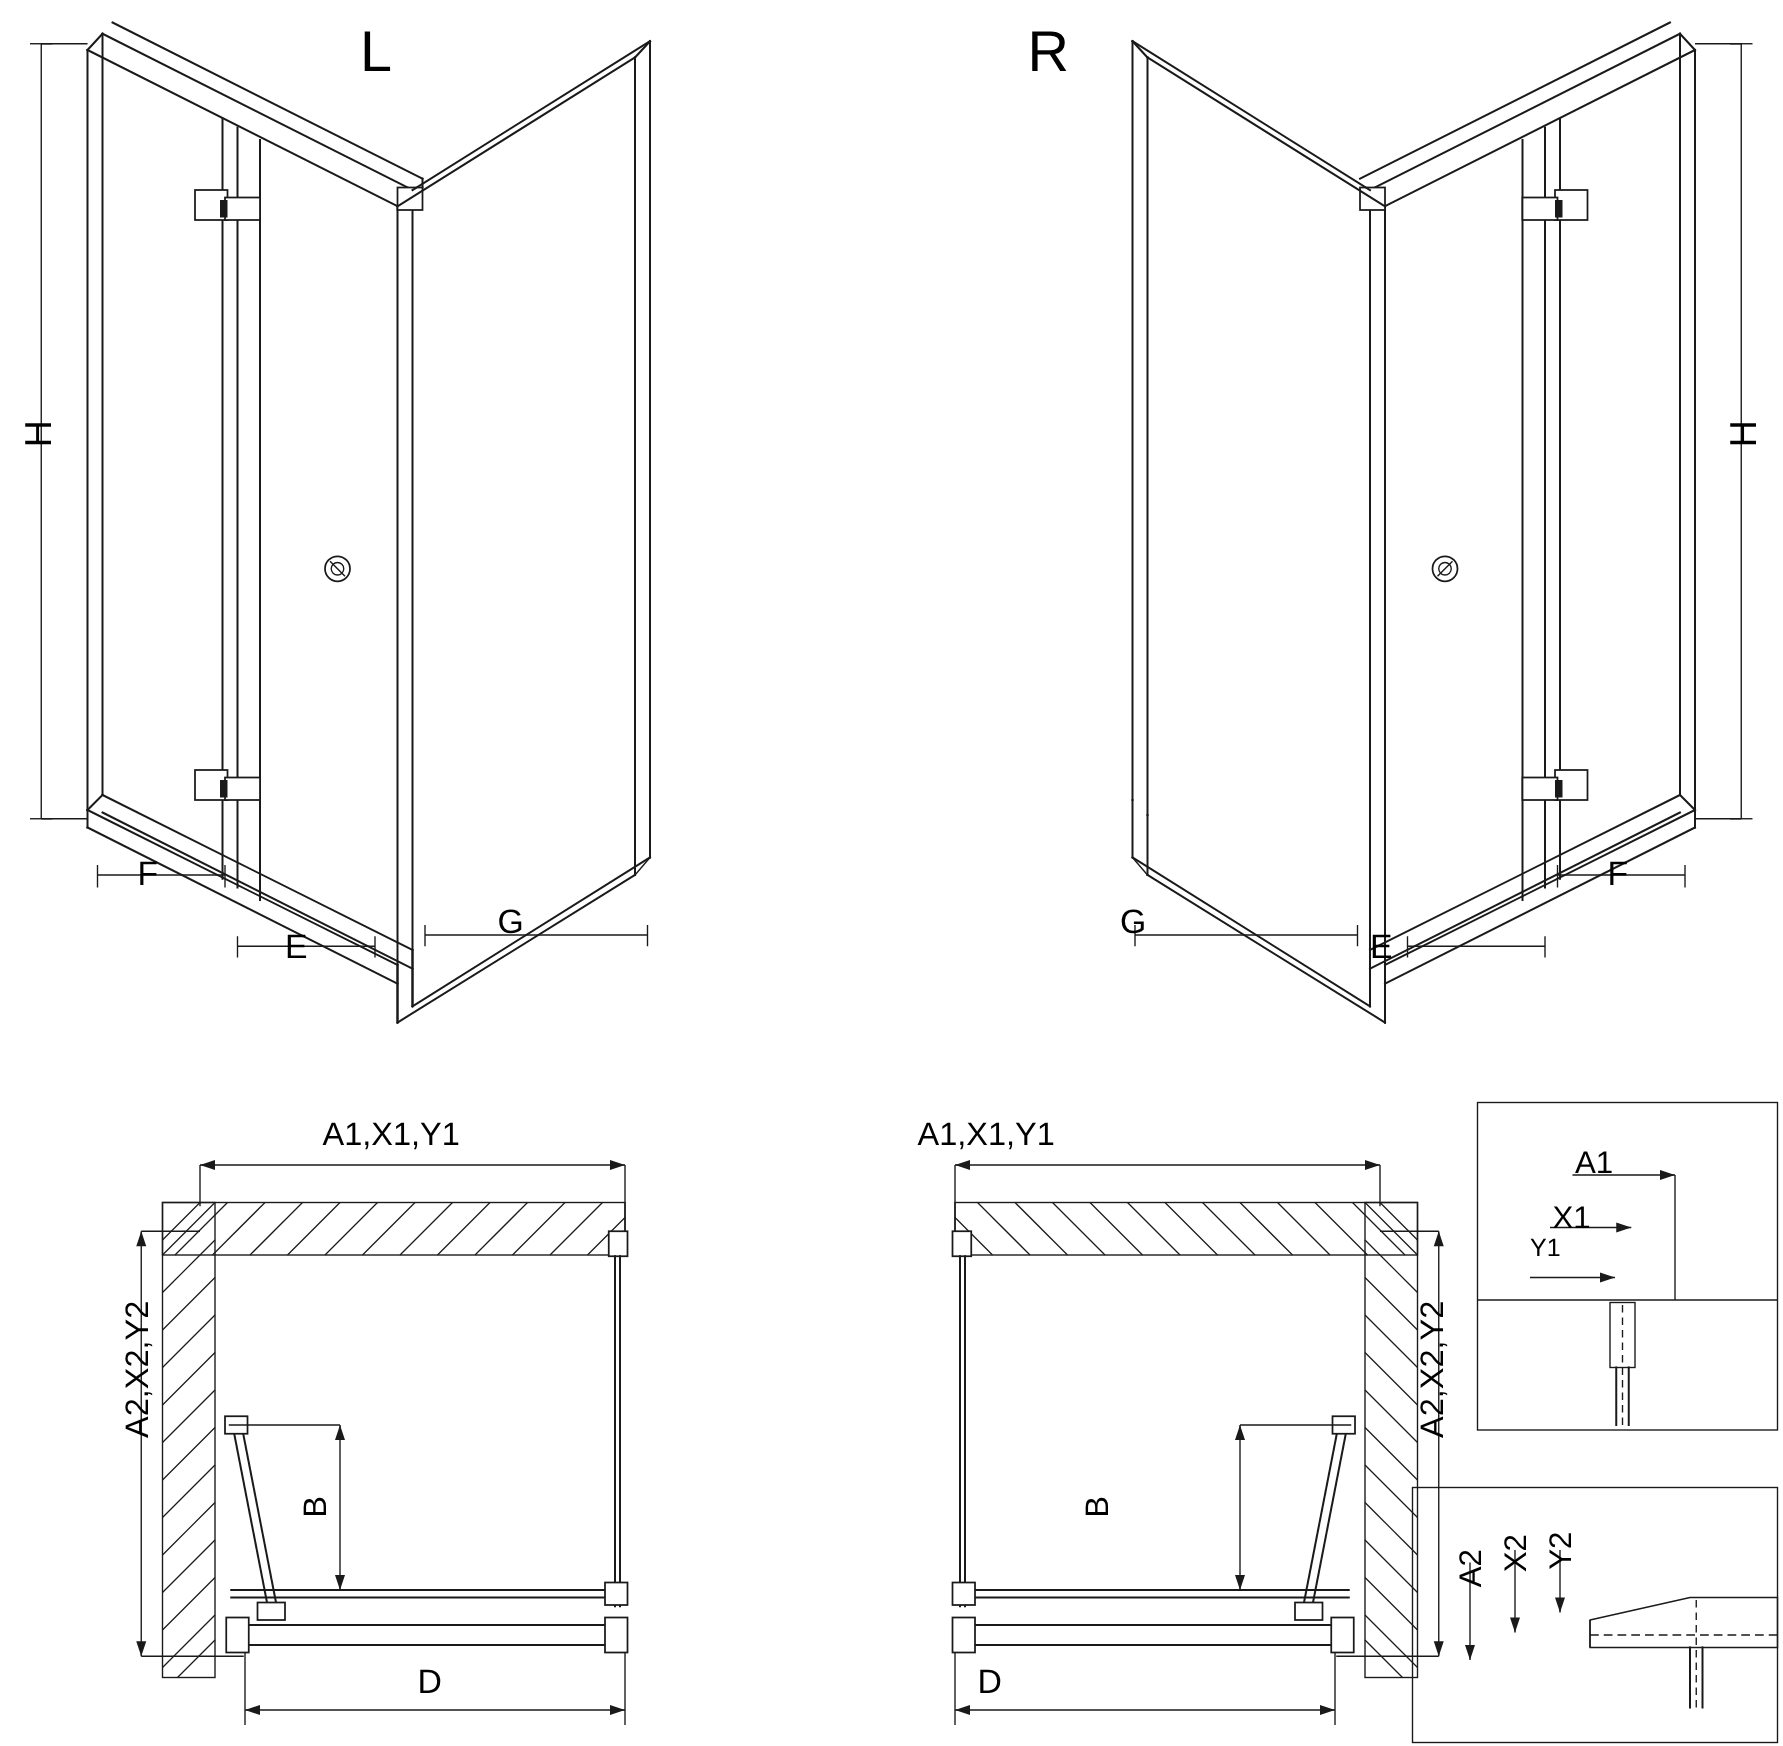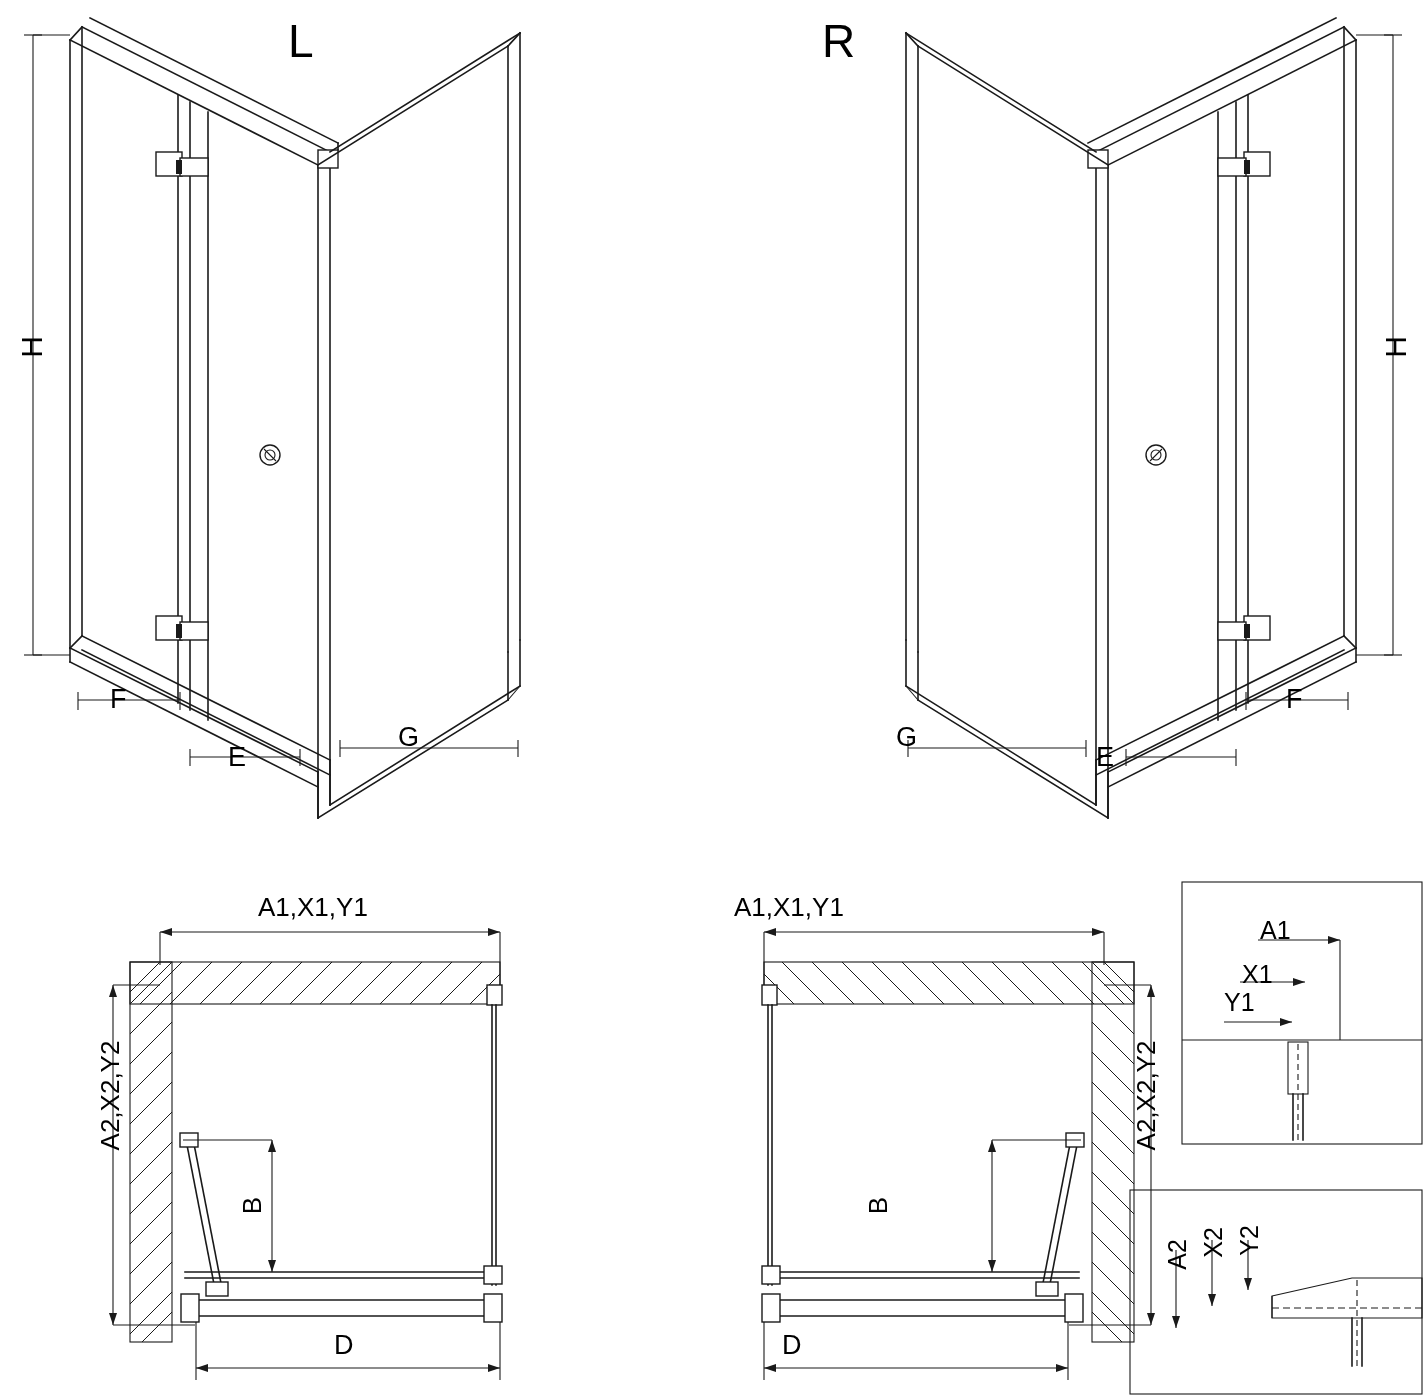--- a/index.html
+++ b/index.html
@@ -483,19 +483,19 @@
   <div style="position:absolute;left:222px;top:1190px;width:60px;text-align:center;font-size:26px;transform:rotate(-90deg);font-family:'Liberation Sans',sans-serif;">B</div>
   <div style="position:absolute;left:334px;top:1330px;font-size:27px;font-family:'Liberation Sans',sans-serif;">D</div>
 
   <div style="position:absolute;left:734px;top:892px;font-size:26px;font-family:'Liberation Sans',sans-serif;">A1,X1,Y1</div>
   <div style="position:absolute;left:1046px;top:1080px;width:200px;text-align:center;font-size:26px;transform:rotate(-90deg);transform-origin:center;font-family:'Liberation Sans',sans-serif;">A2,X2,Y2</div>
   <div style="position:absolute;left:848px;top:1190px;width:60px;text-align:center;font-size:26px;transform:rotate(-90deg);font-family:'Liberation Sans',sans-serif;">B</div>
   <div style="position:absolute;left:782px;top:1330px;font-size:27px;font-family:'Liberation Sans',sans-serif;">D</div>
 
   <div style="position:absolute;left:1260px;top:906px;font-size:25px;font-family:'Liberation Sans',sans-serif;margin-top:10px;">A1</div>
   <div style="position:absolute;left:1242px;top:948px;font-size:25px;font-family:'Liberation Sans',sans-serif;margin-top:12px;">X1</div>
-  <div style="position:absolute;left:1224px;top:988px;font-size:25px;font-family:'Liberation Sans',sans-serif;">Y1</div>
+  <div style="position:absolute;left:1224px;top:988px;font-size:20px;font-family:'Liberation Sans',sans-serif;">Y1</div>
 
   <div style="position:absolute;left:1142px;top:1240px;width:70px;text-align:center;font-size:25px;transform:rotate(-90deg);font-family:'Liberation Sans',sans-serif;">A2</div>
   <div style="position:absolute;left:1178px;top:1228px;width:70px;text-align:center;font-size:25px;transform:rotate(-90deg);font-family:'Liberation Sans',sans-serif;">X2</div>
   <div style="position:absolute;left:1214px;top:1226px;width:70px;text-align:center;font-size:25px;transform:rotate(-90deg);font-family:'Liberation Sans',sans-serif;">Y2</div>
 
 </div>
 
 </body></html>

